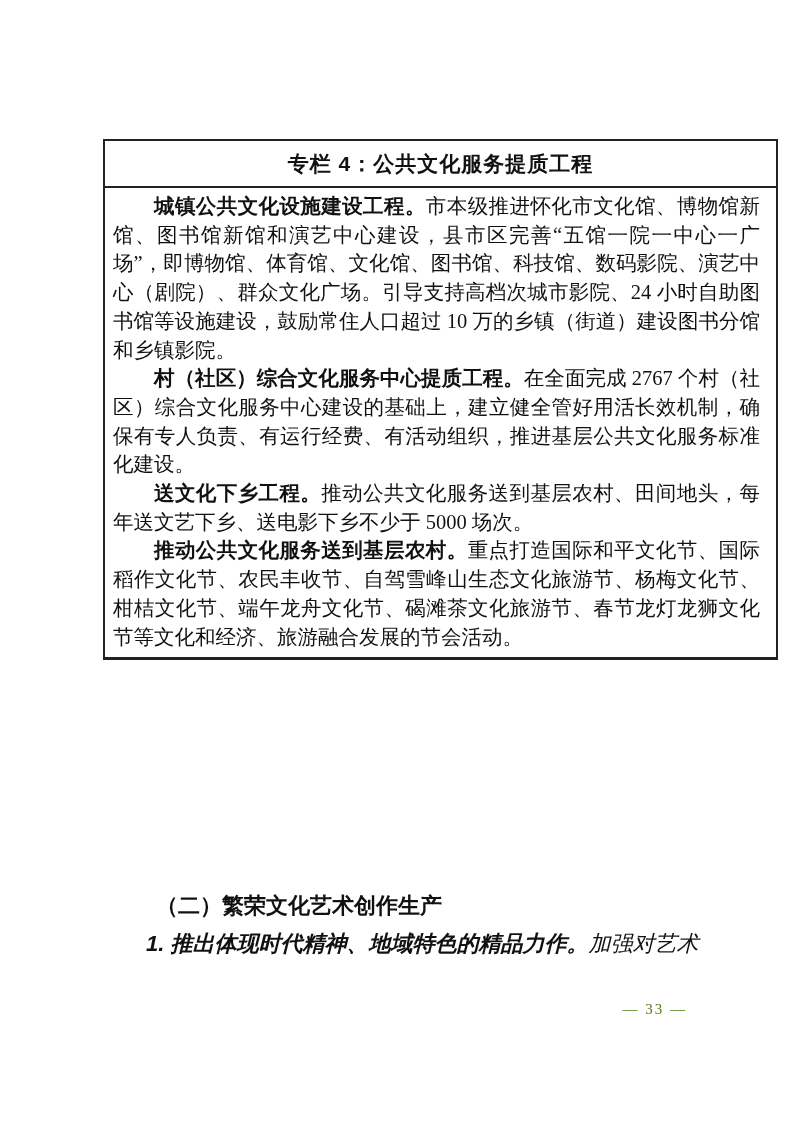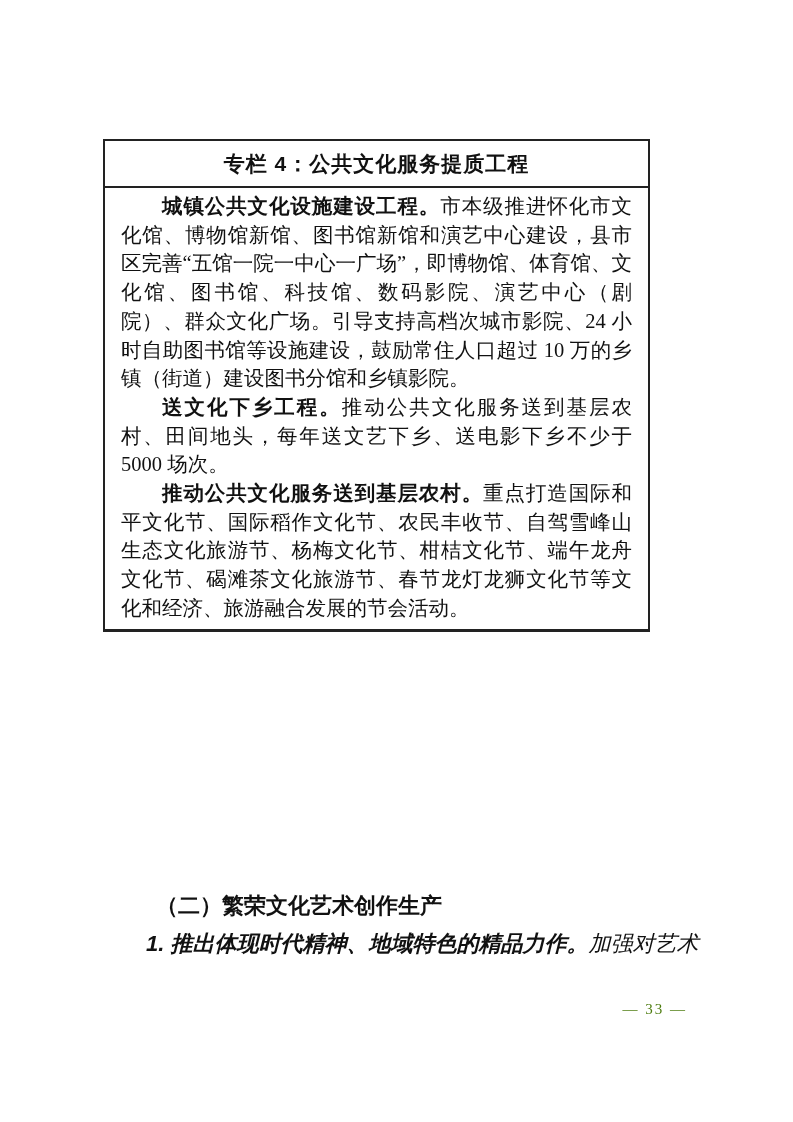--- a/index.html
+++ b/index.html
@@ -15,38 +15,38 @@
     background: #ffffff;
     color: #111111;
     font-family: "Liberation Serif", "DejaVu Serif", serif;
     overflow: hidden;
   }
   
   .box {
     position: absolute;
     left: 103px;
     top: 139px;
-    width: 547px;
+    width: 675px;
     box-sizing: border-box;
     border: 2px solid #222222;
     border-bottom-width: 3px;
     background: #ffffff;
   }
   .box-title {
     height: 45px;
     line-height: 45px;
     text-align: center;
     font-family: "Liberation Sans", "DejaVu Sans", sans-serif;
     font-weight: 700;
     font-size: 21px;
     letter-spacing: 1px;
     border-bottom: 2px solid #222222;
   }
   .box-body {
-    padding: 4px 16px 6px 16px;
+    padding: 4px 16px 6px 8px;
     font-size: 20.5px;
     line-height: 28.7px;
     text-align: justify;
   }
   .box-para {
     margin: 0;
     text-indent: 2em;
   }
   .box-para strong {
     font-weight: 700;
@@ -102,20 +102,21 @@
 </style>
 </head>
 <body>
 
 <div class="page">
 
   <div class="box">
     <div class="box-title">专栏 4：公共文化服务提质工程</div>
     <div class="box-body">
         <p class="box-para"><strong>城镇公共文化设施建设工程。</strong><span>市本级推进怀化市文化馆、博物馆新馆、图书馆新馆和演艺中心建设，县市区完善“五馆一院一中心一广场”，即博物馆、体育馆、文化馆、图书馆、科技馆、数码影院、演艺中心（剧院）、群众文化广场。引导支持高档次城市影院、24 小时自助图书馆等设施建设，鼓励常住人口超过 10 万的乡镇（街道）建设图书分馆和乡镇影院。</span></p>
+        <p class="box-para"><strong>村（社区）综合文化服务中心提质工程。</strong><span>在全面完成 2767 个村（社区）综合文化服务中心建设的基础上，建立健全管好用活长效机制，确保有专人负责、有运行经费、有活动组织，推进基层公共文化服务标准化建设。</span></p>
         <p class="box-para"><strong>送文化下乡工程。</strong><span>推动公共文化服务送到基层农村、田间地头，每年送文艺下乡、送电影下乡不少于 5000 场次。</span></p>
         <p class="box-para"><strong>推动公共文化服务送到基层农村。</strong><span>重点打造国际和平文化节、国际稻作文化节、农民丰收节、自驾雪峰山生态文化旅游节、杨梅文化节、柑桔文化节、端午龙舟文化节、碣滩茶文化旅游节、春节龙灯龙狮文化节等文化和经济、旅游融合发展的节会活动。</span></p>
       </div>
   </div>
 
   <h2 class="section-heading">（二）繁荣文化艺术创作生产</h2>
 
   <p class="numbered-item">
     <span class="lead">1. 推出体现时代精神、地域特色的精品力作。</span><span class="rest">加强对艺术</span>
   </p>

